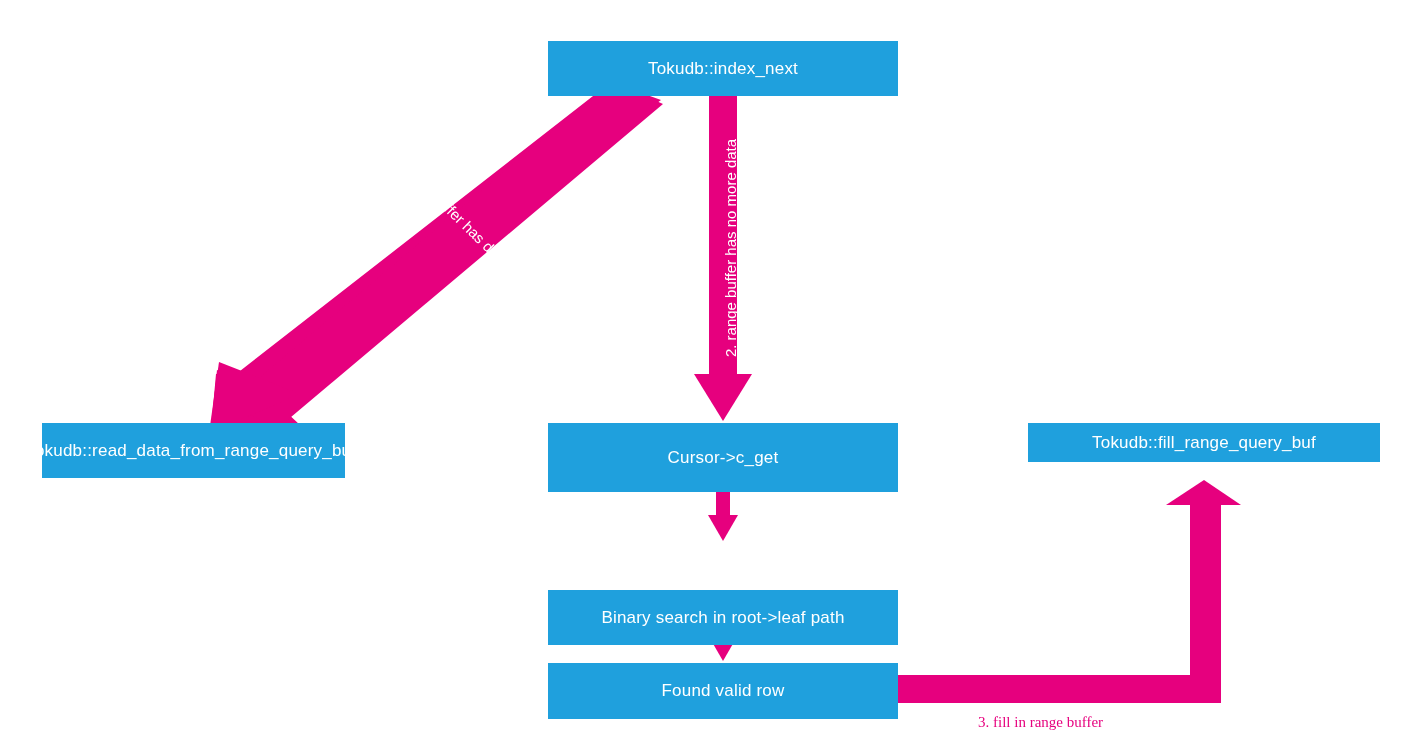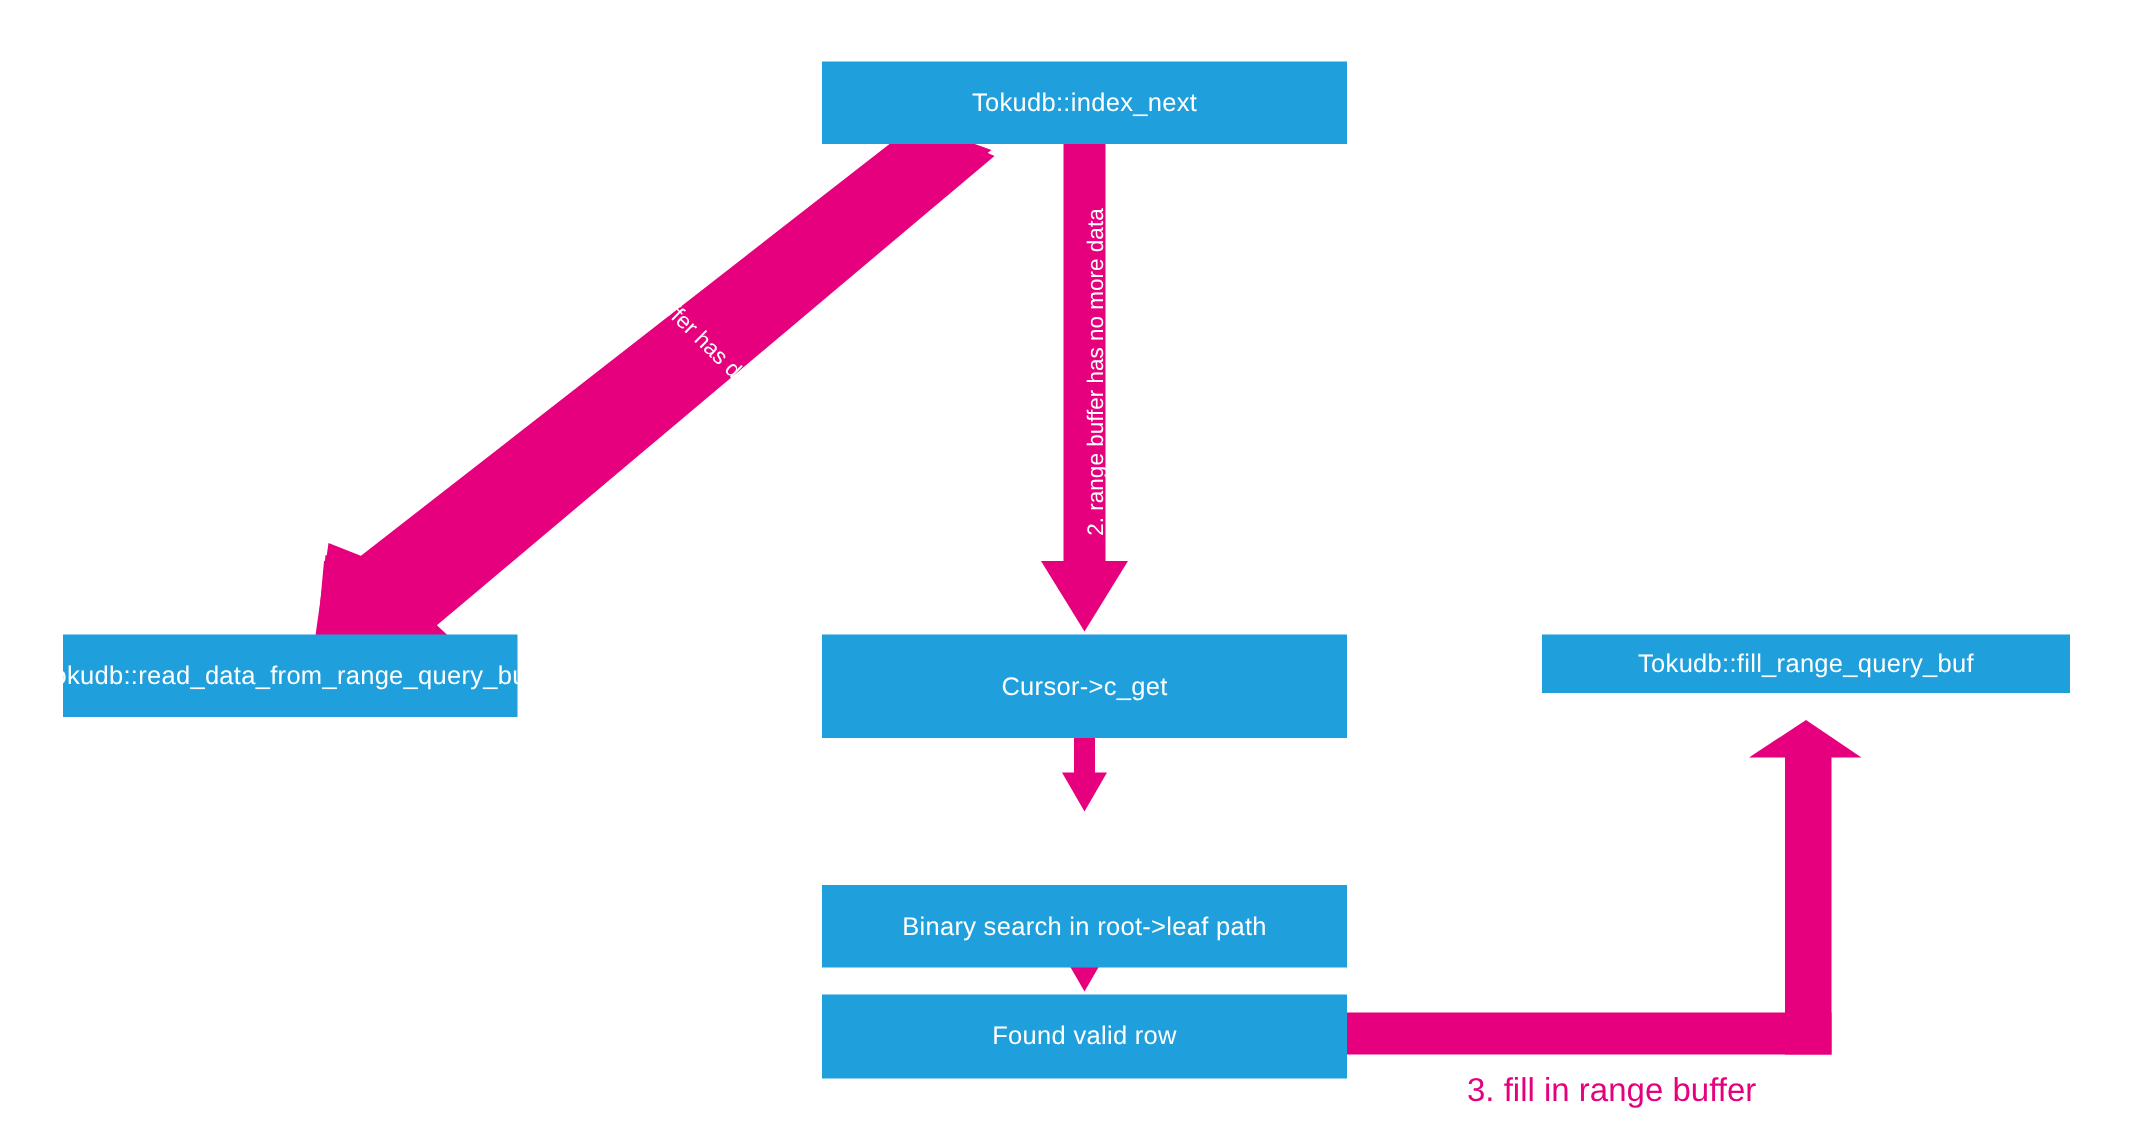--- a/index.html
+++ b/index.html
@@ -82,22 +82,22 @@
     transform: rotate(-90deg);
     transform-origin: center center;
     white-space: nowrap;
     user-select: none;
   }
   .edge-label-bottom {
     position: absolute;
     left: 978px;
     top: 714px;
     color: #e6007e;
-    font-size: 22px;
-    font-family: Liberation Sans, sans-serif;
+    font-size: 15px;
+    font-family: Liberation Serif, serif;
     white-space: nowrap;
     user-select: none;
   }
 </style>
 </head>
 <body>
 
 <div id="canvas">
 
   <svg class="edge-svg" viewBox="0 0 1424 751" xmlns="http://www.w3.org/2000/svg">

